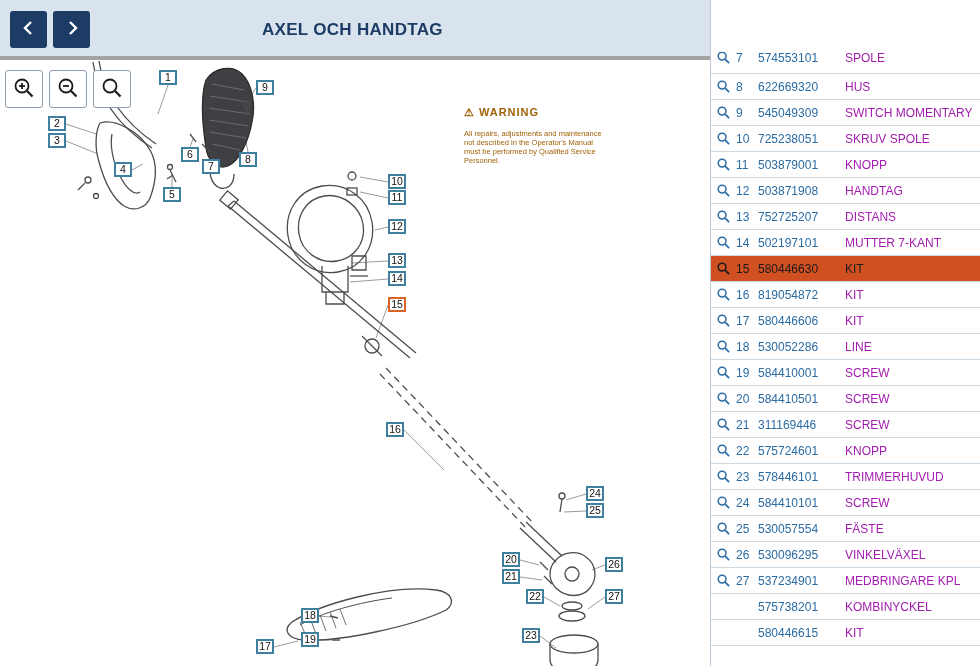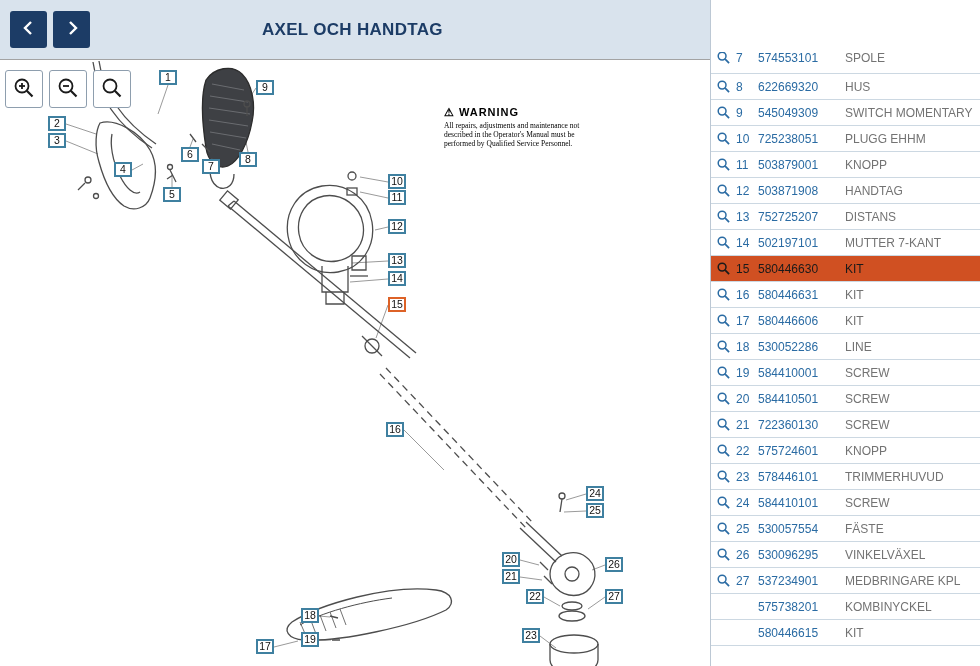--- a/index.html
+++ b/index.html
@@ -12,58 +12,58 @@
     --row-border:#ccd8e2;
     --panel-border:#bcc8d4;
   }
   *{box-sizing:border-box;margin:0;padding:0;}
   html,body{width:980px;height:666px;overflow:hidden;background:#fff;
     font-family:"Liberation Sans",sans-serif;}
   .app{position:relative;width:980px;height:666px;background:#fff;}
 
   
   .header{position:absolute;left:0;top:0;width:710px;height:60px;
-    background:var(--header-bg);border-bottom:1px solid #a3a3a3;}
+    background:var(--header-bg);border-bottom:4px solid #a3a3a3;}
   .nav-btn{position:absolute;top:11px;width:37px;height:37px;border:none;
     background:var(--navy);border-radius:3px;cursor:pointer;
     display:flex;align-items:center;justify-content:center;}
   .nav-btn.prev{left:10px;}
   .nav-btn.next{left:53px;}
   .page-title{position:absolute;left:262px;top:0;height:60px;display:flex;
     align-items:center;font-size:17px;font-weight:600;color:var(--navy);
     letter-spacing:.3px;}
 
   
   .diagram-panel{position:absolute;left:0;top:60px;width:710px;height:606px;
     background:#fff;}
   .zoom-toolbar{position:absolute;left:5px;top:10px;display:flex;gap:6px;z-index:5;}
   .zoom-btn{width:38px;height:38px;background:#fff;border:1px solid #8e9eae;
     border-radius:3px;cursor:pointer;display:flex;align-items:center;
     justify-content:center;color:#1a1a1a;}
   .diagram-art{position:absolute;left:0;top:0;}
 
-  .warning-box{position:absolute;left:444px;top:46px;width:146px;color:#000000;}
+  .warning-box{position:absolute;left:464px;top:46px;width:146px;color:#a16207;}
   .warning-title{font-size:11px;font-weight:bold;letter-spacing:1px;}
-  .warning-body{font-size:7.5px;line-height:9px;margin-top:2px;font-family:Liberation Serif, serif;}
+  .warning-body{font-size:7.5px;line-height:9px;margin-top:10px;}
 
   .callout{position:absolute;width:18px;height:15px;background:#fff;
     border:2px solid var(--callout);color:#111;font-size:10.5px;line-height:11px;
     display:flex;align-items:center;justify-content:center;cursor:pointer;}
   .callout.hl{border-color:var(--callout-hl);}
 
   
   .parts-panel{position:absolute;right:0;top:0;width:270px;height:666px;
     background:#fff;border-left:1px solid var(--panel-border);}
   .rows{padding-top:52px;}
   .row{display:flex;align-items:center;height:26px;padding-left:6px;
     border-bottom:1px solid var(--row-border);font-size:12px;cursor:pointer;}
   .row .icon{width:17px;display:flex;align-items:center;color:var(--accent);}
   .row .pos{width:24px;padding-left:2px;color:var(--accent);}
   .row .art{width:87px;color:var(--accent);}
-  .row .desc{flex:1;color:#737373;}
+  .row .desc{flex:1;color:#a21caf;}
   .row.highlight{background:var(--highlight);}
   .row.highlight .icon,.row.highlight .pos,.row.highlight .art,
   .row.highlight .desc{color:#1a1a1a;}
   .row.clipped{height:22px;overflow:hidden;}
   .row.clipped > *{position:relative;top:-5px;}
 </style>
 </head>
 <body>
 
 <div class="app">
@@ -278,21 +278,21 @@
         </div>
         <div class="row">
           <span class="icon">
             <svg width="13" height="13" viewBox="0 0 14 14" fill="none">
               <circle cx="5.5" cy="5.5" r="4.2" stroke="currentColor" stroke-width="1.6"></circle>
               <line x1="8.8" y1="8.8" x2="13" y2="13" stroke="currentColor" stroke-width="1.9"></line>
             </svg>
           </span>
           <span class="pos">10</span>
           <span class="art">725238051</span>
-          <span class="desc">PLUGG EHHM</span>
+          <span class="desc">SKRUV SPOLE</span>
         </div>
         <div class="row">
           <span class="icon">
             <svg width="13" height="13" viewBox="0 0 14 14" fill="none">
               <circle cx="5.5" cy="5.5" r="4.2" stroke="currentColor" stroke-width="1.6"></circle>
               <line x1="8.8" y1="8.8" x2="13" y2="13" stroke="currentColor" stroke-width="1.9"></line>
             </svg>
           </span>
           <span class="pos">11</span>
           <span class="art">503879001</span>
@@ -343,21 +343,21 @@
           <span class="desc">KIT</span>
         </div>
         <div class="row">
           <span class="icon">
             <svg width="13" height="13" viewBox="0 0 14 14" fill="none">
               <circle cx="5.5" cy="5.5" r="4.2" stroke="currentColor" stroke-width="1.6"></circle>
               <line x1="8.8" y1="8.8" x2="13" y2="13" stroke="currentColor" stroke-width="1.9"></line>
             </svg>
           </span>
           <span class="pos">16</span>
-          <span class="art">580446631</span>
+          <span class="art">819054872</span>
           <span class="desc">KIT</span>
         </div>
         <div class="row">
           <span class="icon">
             <svg width="13" height="13" viewBox="0 0 14 14" fill="none">
               <circle cx="5.5" cy="5.5" r="4.2" stroke="currentColor" stroke-width="1.6"></circle>
               <line x1="8.8" y1="8.8" x2="13" y2="13" stroke="currentColor" stroke-width="1.9"></line>
             </svg>
           </span>
           <span class="pos">17</span>
@@ -398,21 +398,21 @@
           <span class="desc">SCREW</span>
         </div>
         <div class="row">
           <span class="icon">
             <svg width="13" height="13" viewBox="0 0 14 14" fill="none">
               <circle cx="5.5" cy="5.5" r="4.2" stroke="currentColor" stroke-width="1.6"></circle>
               <line x1="8.8" y1="8.8" x2="13" y2="13" stroke="currentColor" stroke-width="1.9"></line>
             </svg>
           </span>
           <span class="pos">21</span>
-          <span class="art">722360130</span>
+          <span class="art">311169446</span>
           <span class="desc">SCREW</span>
         </div>
         <div class="row">
           <span class="icon">
             <svg width="13" height="13" viewBox="0 0 14 14" fill="none">
               <circle cx="5.5" cy="5.5" r="4.2" stroke="currentColor" stroke-width="1.6"></circle>
               <line x1="8.8" y1="8.8" x2="13" y2="13" stroke="currentColor" stroke-width="1.9"></line>
             </svg>
           </span>
           <span class="pos">22</span>

